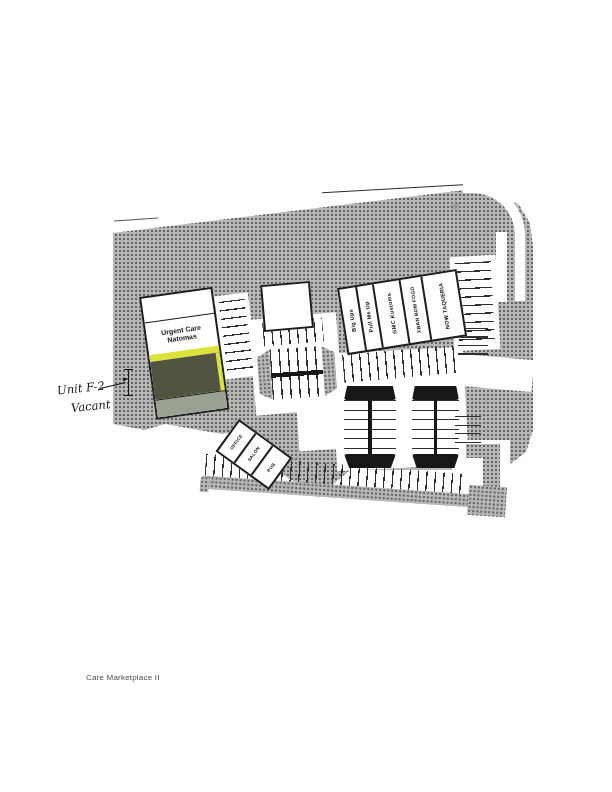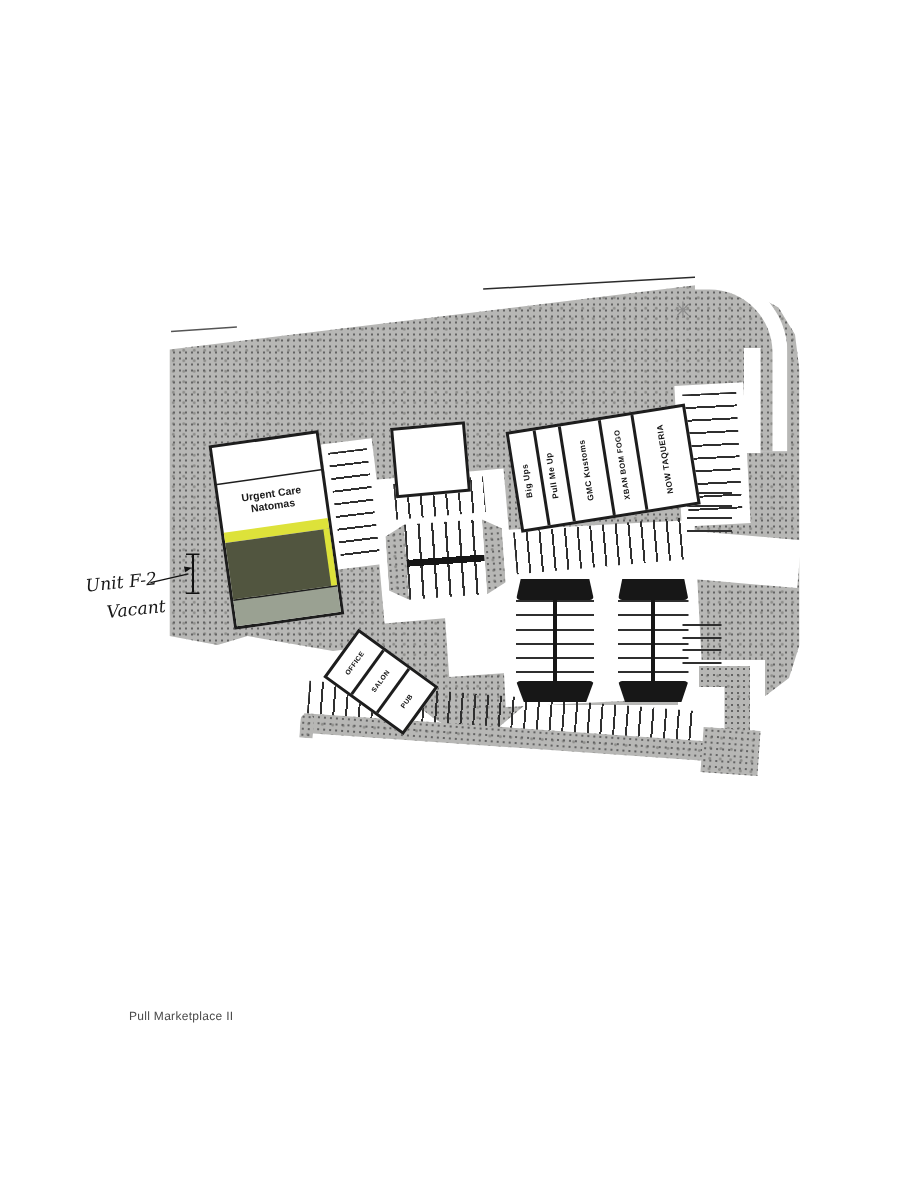--- a/index.html
+++ b/index.html
@@ -149,15 +149,15 @@
 
   <div class="abs hand" style="left:57px;top:381px;font-size:11.5px;transform:rotate(-6deg);">Unit F-2</div>
   <div class="abs hand" style="left:71px;top:399px;font-size:11.5px;transform:rotate(-6deg);">Vacant</div>
   <div class="abs" style="left:100px;top:385px;width:26px;height:1.4px;background:#111;transform:rotate(-13deg);"></div>
   <div class="abs" style="left:123px;top:377px;width:0;height:0;border-left:5px solid #111;
        border-top:2.6px solid transparent;border-bottom:2.6px solid transparent;transform:rotate(-13deg);"></div>
   <div class="abs" style="left:124px;top:369px;width:9px;height:27px;box-sizing:border-box;
        border-top:1.6px solid #111;border-bottom:1.6px solid #111;
        background:linear-gradient(to right,transparent 44%,#111 44%,#111 58%,transparent 58%);"></div>
 
-  <div class="abs" style="left:86px;top:673px;font-size:8px;color:#4a4a4a;letter-spacing:0.2px;">Pull Marketplace II</div>
+  <div class="abs" style="left:86px;top:673px;font-size:8px;color:#4a4a4a;letter-spacing:0.2px;">Care Marketplace II</div>
 
 </div>
 
 </body></html>

